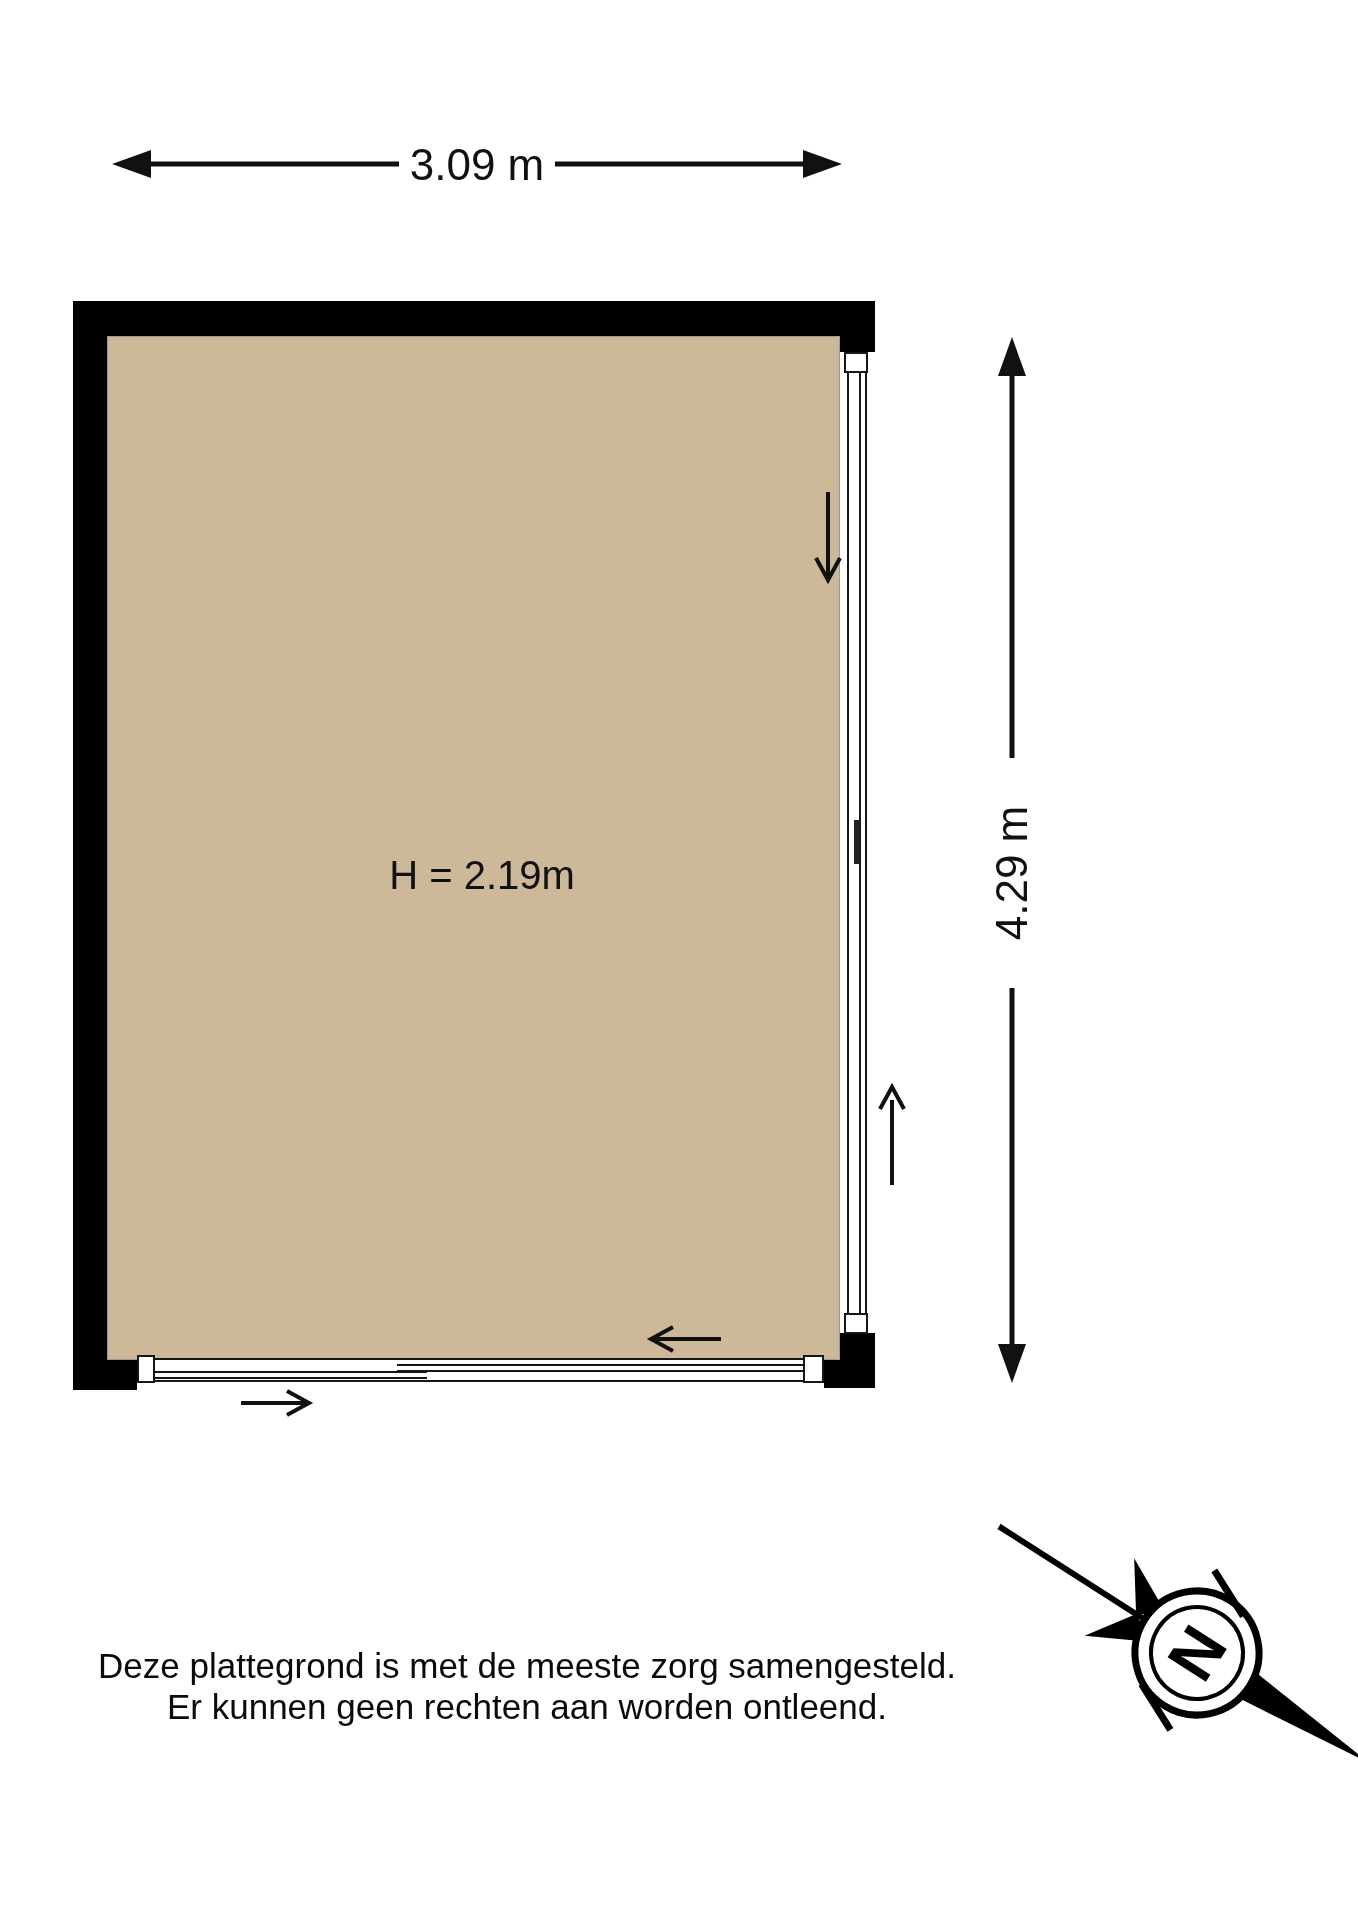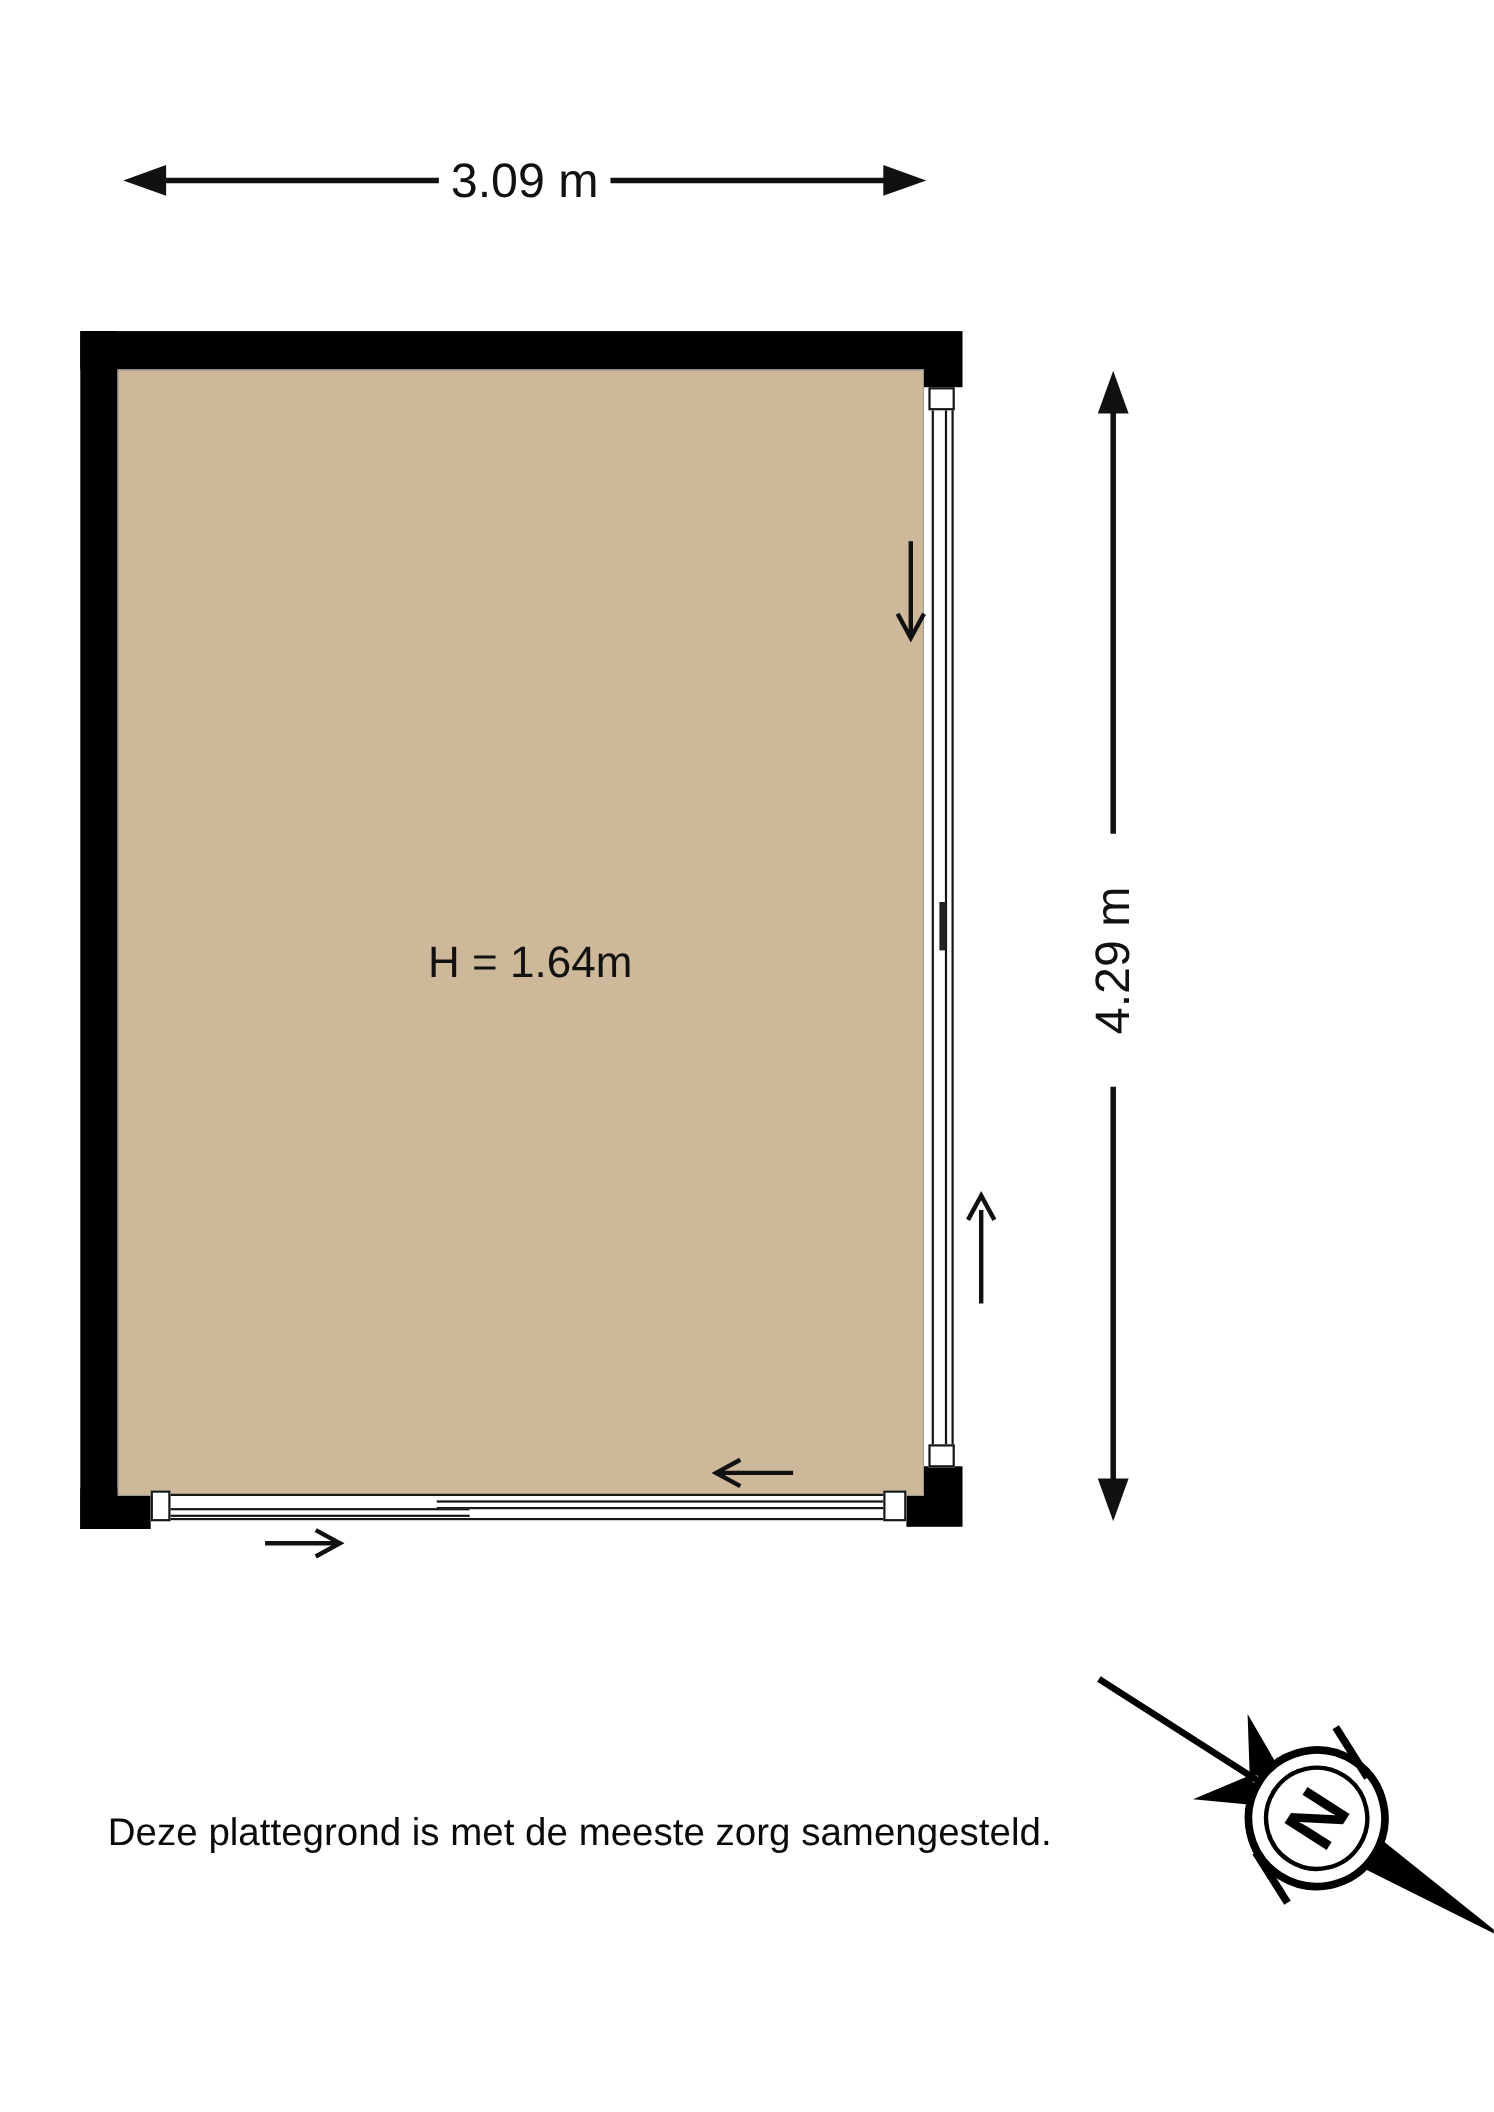--- a/index.html
+++ b/index.html
@@ -81,24 +81,25 @@
   </svg>
   <svg style="left:595px;top:1318px;width:90px;height:42px" viewBox="595 1318 90 42">
     <line x1="608" y1="1339" x2="674" y2="1339" stroke="#111" stroke-width="4"></line>
     <polyline points="626,1327 604,1339 626,1351" fill="none" stroke="#111" stroke-width="4"></polyline>
   </svg>
   <svg style="left:185px;top:1382px;width:90px;height:42px" viewBox="185 1382 90 42">
     <line x1="194" y1="1403" x2="258" y2="1403" stroke="#111" stroke-width="4"></line>
     <polyline points="240,1391 262,1403 240,1415" fill="none" stroke="#111" stroke-width="4"></polyline>
   </svg>
 
-  <div class="room-height">H = 1.64m</div>
+  <div class="room-height">H = 2.19m</div>
 
   <div class="disclaimer">
     <div>Deze plattegrond is met de meeste zorg samengesteld.</div>
+    <div>Er kunnen geen rechten aan worden ontleend.</div>
   </div>
 
   <svg style="left:920px;top:1500px;width:430px;height:290px" viewBox="920 1500 430 290">
     <g transform="translate(1150,1653) rotate(32.6)">
 
       <line x1="-235" y1="0" x2="-40" y2="0" stroke="#000" stroke-width="6"></line>
 
       <polygon points="-104,-46 -40,-13 -73,-1" fill="#000"></polygon>
       <polygon points="-104,46 -73,1 -40,13" fill="#000"></polygon>
 

